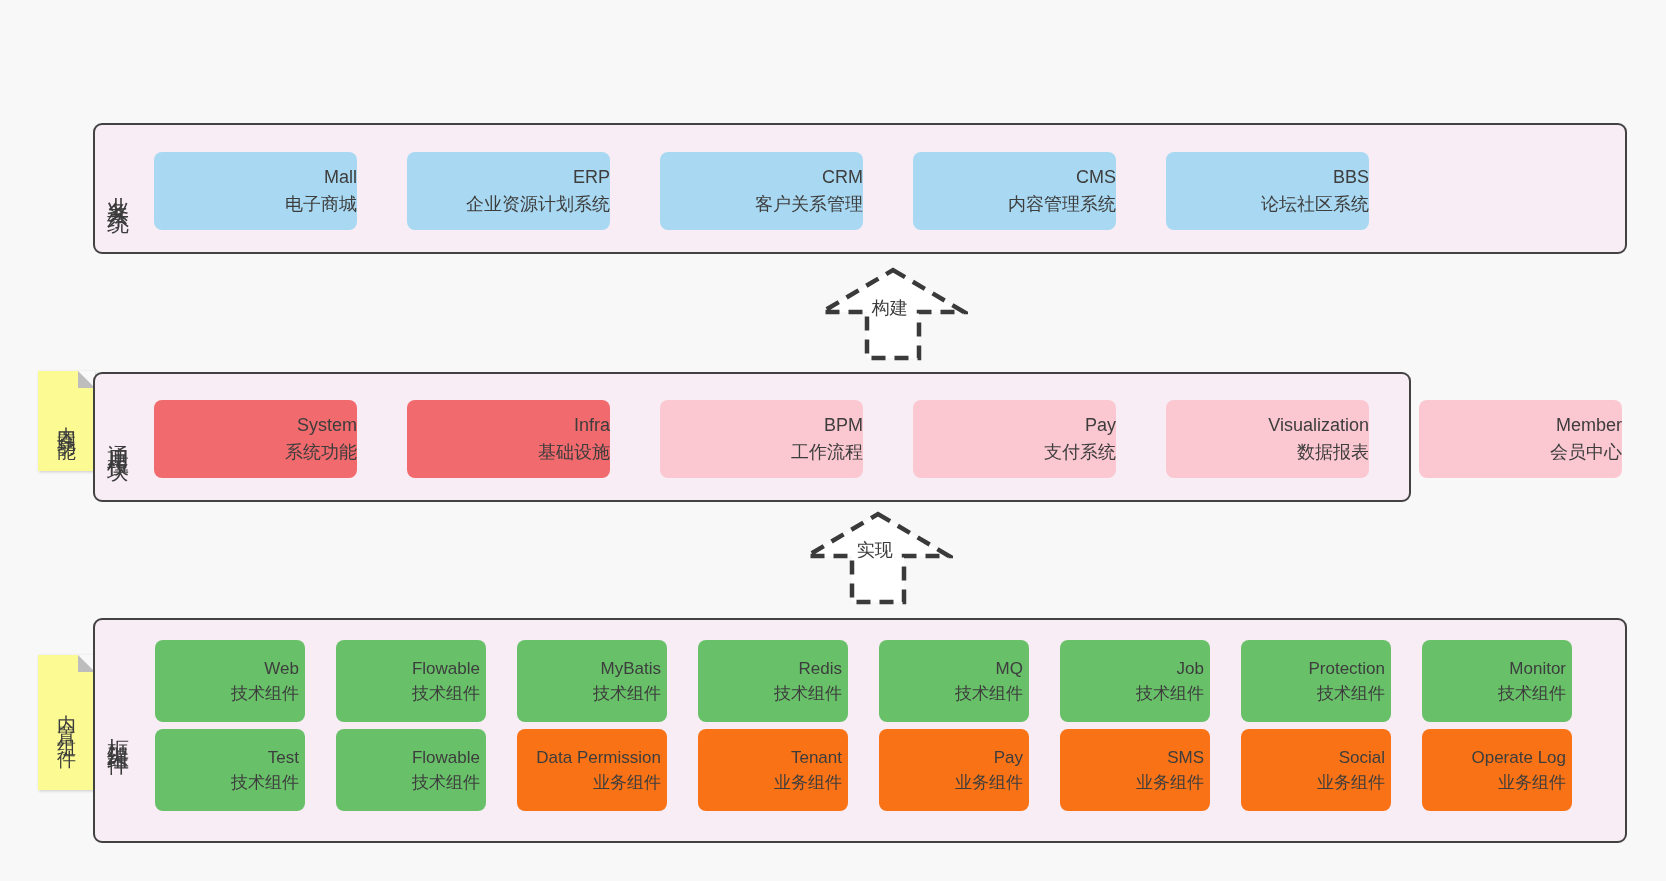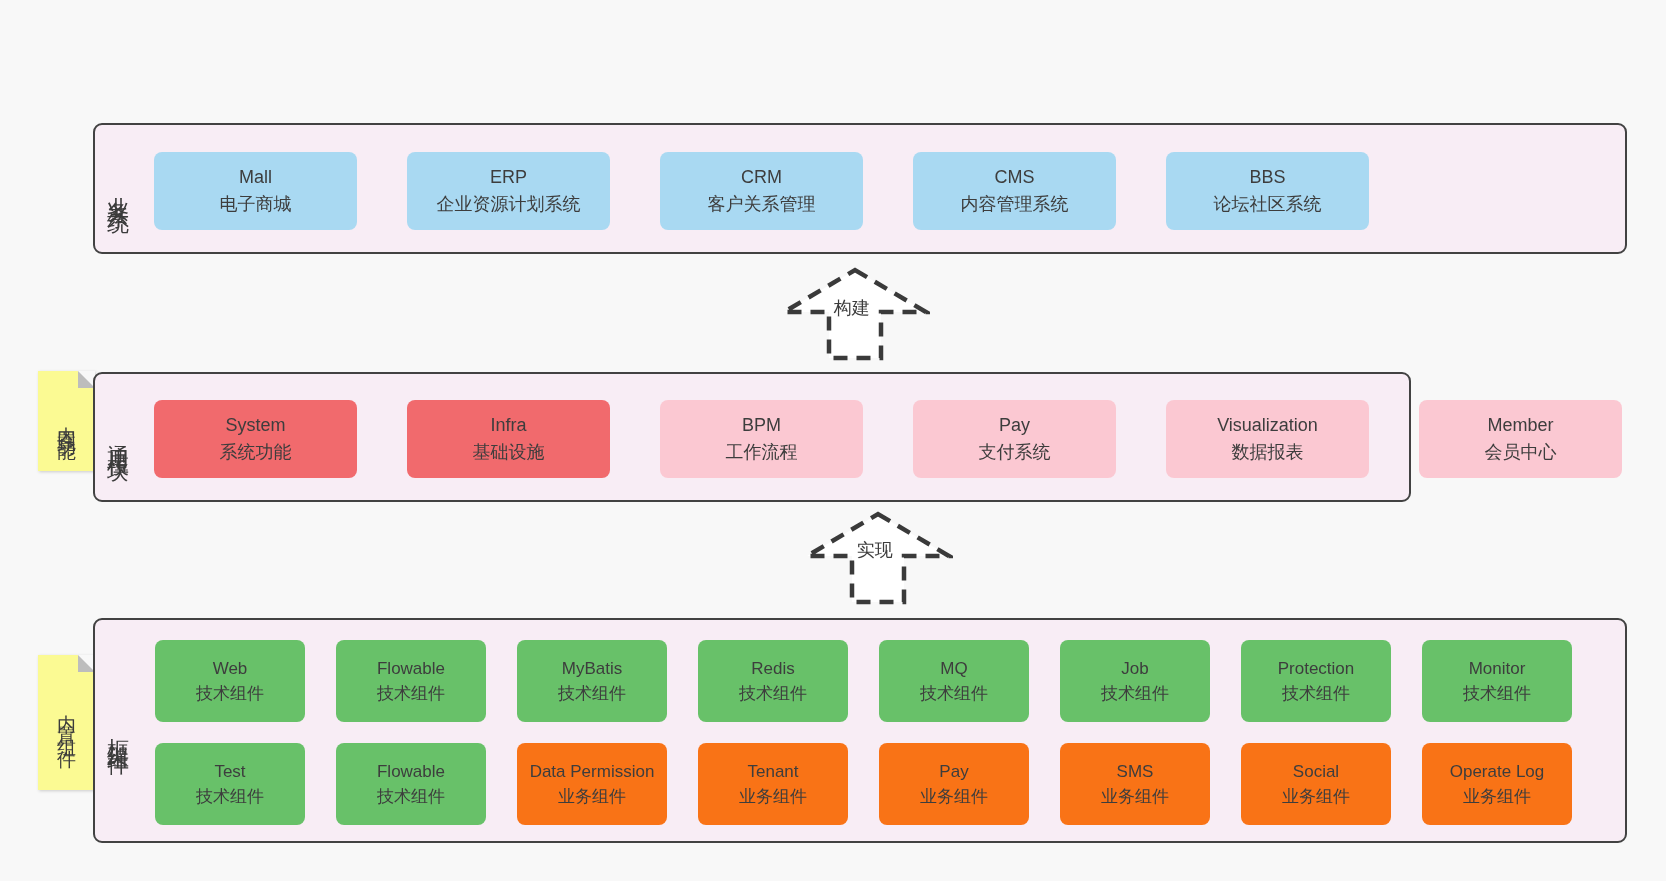--- a/index.html
+++ b/index.html
@@ -35,28 +35,28 @@
   }
 
   .band-boxes{
     position:absolute;left:59px;top:26px;
     display:flex;gap:50px;
   }
   .band-1 .band-boxes{top:27px;}
 
   .rows{
     position:absolute;left:60px;top:20px;
-    display:flex;flex-direction:column;gap:21px;
+    display:flex;flex-direction:column;gap:7px;
   }
   .row{display:flex;gap:31px;}
 
   
   .box{
     border-radius:8px;
-    display:flex;flex-direction:column;align-items:center;justify-content:center;
+    display:flex;flex-direction:column;align-items:flex-end;justify-content:center;
     text-align:center;
     font-size:18px;line-height:27px;color:#3d3d3d;
     box-sizing:border-box;
   }
   .band-boxes .box{width:203px;height:78px;}
   .row .box{width:150px;height:82px;font-size:17px;line-height:25px;padding:0 6px;}
   .blue{background:#a9d9f2;}
   .red{background:#f16a6d;}
   .pink{background:#fbc8d2;}
   .green{background:#68c169;}
@@ -75,21 +75,21 @@
   .sticky::before{
     content:"";position:absolute;top:0;right:0;width:0;height:0;
     border-style:solid;border-width:0 17px 17px 0;
     border-color:#f8f8f8 #f8f8f8 #bdbdbd #bdbdbd;
   }
   .sticky-1{top:371px;height:100px;letter-spacing:5px;}
   .sticky-2{top:655px;height:135px;letter-spacing:12px;}
 
   
   .arrow{position:absolute;z-index:3;}
-  .arrow-1{left:780px;top:266px;width:150px;height:96px;font-family:Liberation Mono, monospace;}
+  .arrow-1{left:818px;top:266px;width:150px;height:96px;font-family:Liberation Mono, monospace;}
   .arrow-2{left:803px;top:508px;width:150px;height:100px;}
   .arrow svg{position:absolute;inset:0;width:100%;height:100%;}
   .arrow-label{
     position:absolute;left:50%;top:30px;transform:translateX(-58%);
     background:#ffffff;padding:0 2px;
     font-size:18px;color:#3c3c3c;white-space:nowrap;
   }
 </style>
 </head>
 <body>

